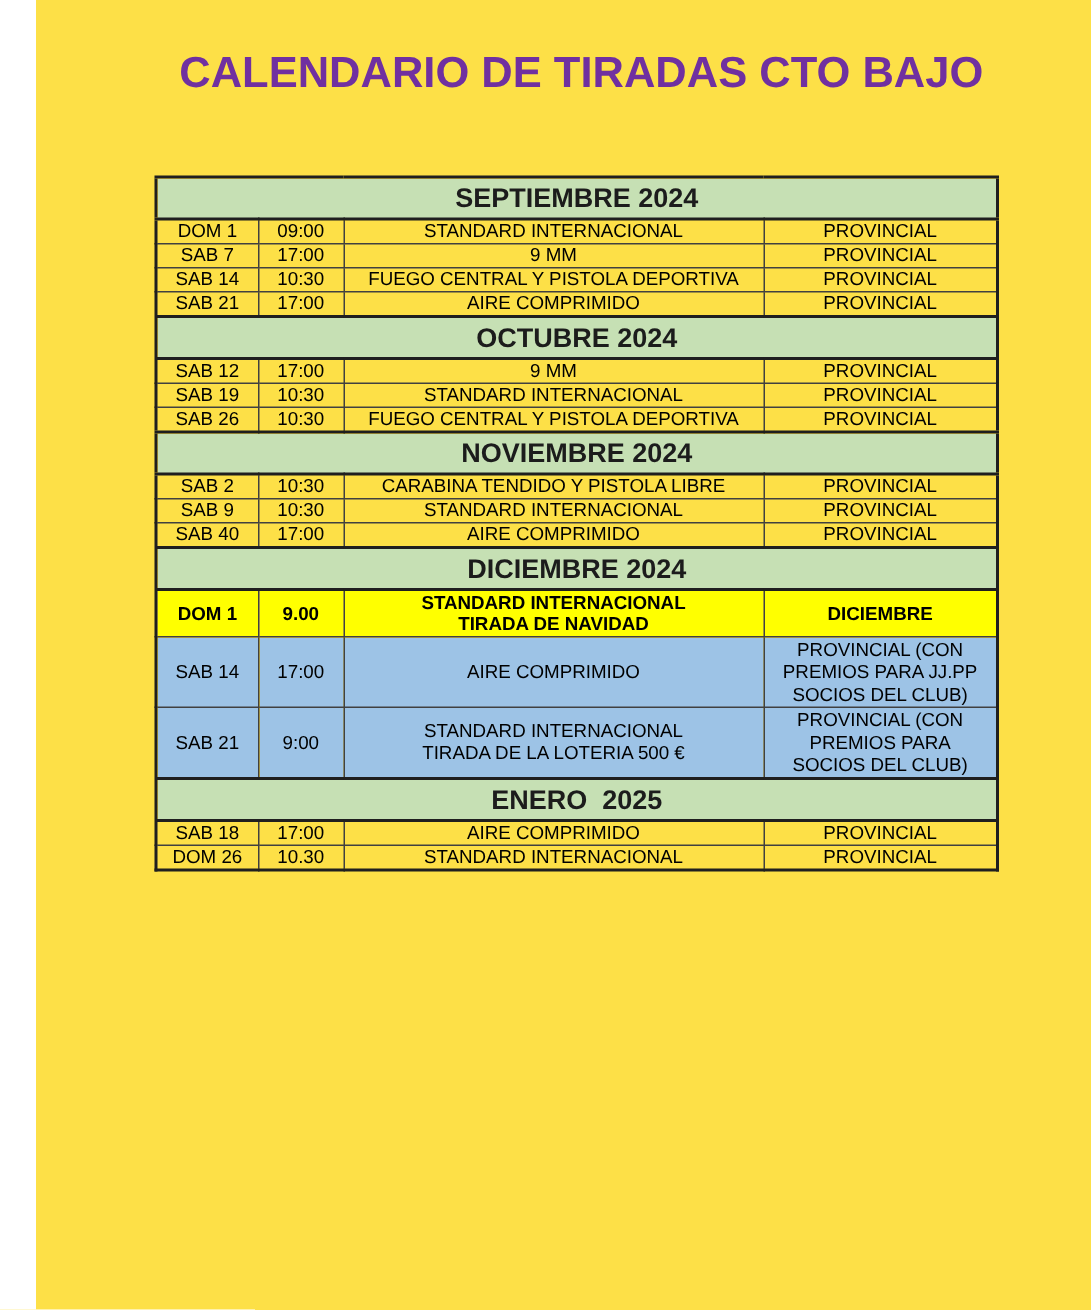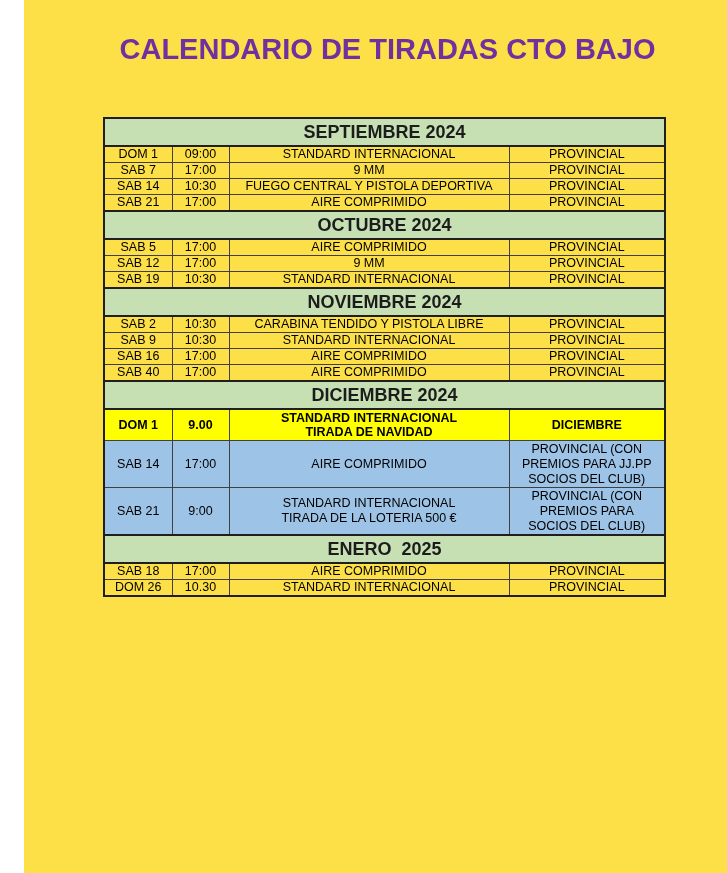--- a/index.html
+++ b/index.html
@@ -112,56 +112,50 @@
         <tr class="data-row normal">
           <td>SAB 21</td>
           <td>17:00</td>
           <td>AIRE COMPRIMIDO</td>
           <td>PROVINCIAL</td>
         </tr>
         <tr class="month-row">
           <td colspan="4">OCTUBRE 2024</td>
         </tr>
         <tr class="data-row normal">
-          <td>SAB 5</td>
-          <td>17:00</td>
-          <td>AIRE COMPRIMIDO</td>
-          <td>PROVINCIAL</td>
-        </tr>
-        <tr class="data-row normal">
           <td>SAB 12</td>
           <td>17:00</td>
           <td>9 MM</td>
           <td>PROVINCIAL</td>
         </tr>
         <tr class="data-row normal">
           <td>SAB 19</td>
           <td>10:30</td>
           <td>STANDARD INTERNACIONAL</td>
           <td>PROVINCIAL</td>
         </tr>
+        <tr class="data-row normal">
+          <td>SAB 26</td>
+          <td>10:30</td>
+          <td>FUEGO CENTRAL Y PISTOLA DEPORTIVA</td>
+          <td>PROVINCIAL</td>
+        </tr>
         <tr class="month-row">
           <td colspan="4">NOVIEMBRE 2024</td>
         </tr>
         <tr class="data-row normal">
           <td>SAB 2</td>
           <td>10:30</td>
           <td>CARABINA TENDIDO Y PISTOLA LIBRE</td>
           <td>PROVINCIAL</td>
         </tr>
         <tr class="data-row normal">
           <td>SAB 9</td>
           <td>10:30</td>
           <td>STANDARD INTERNACIONAL</td>
-          <td>PROVINCIAL</td>
-        </tr>
-        <tr class="data-row normal">
-          <td>SAB 16</td>
-          <td>17:00</td>
-          <td>AIRE COMPRIMIDO</td>
           <td>PROVINCIAL</td>
         </tr>
         <tr class="data-row normal">
           <td>SAB 40</td>
           <td>17:00</td>
           <td>AIRE COMPRIMIDO</td>
           <td>PROVINCIAL</td>
         </tr>
         <tr class="month-row">
           <td colspan="4">DICIEMBRE 2024</td>

